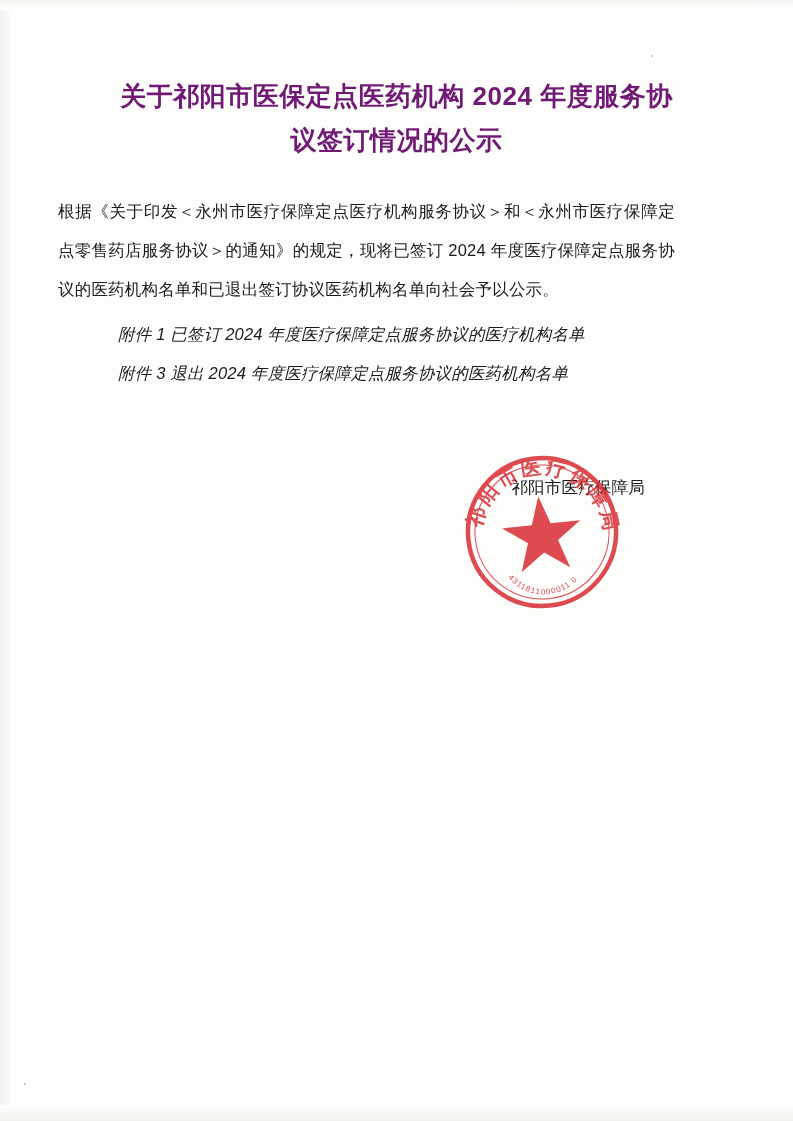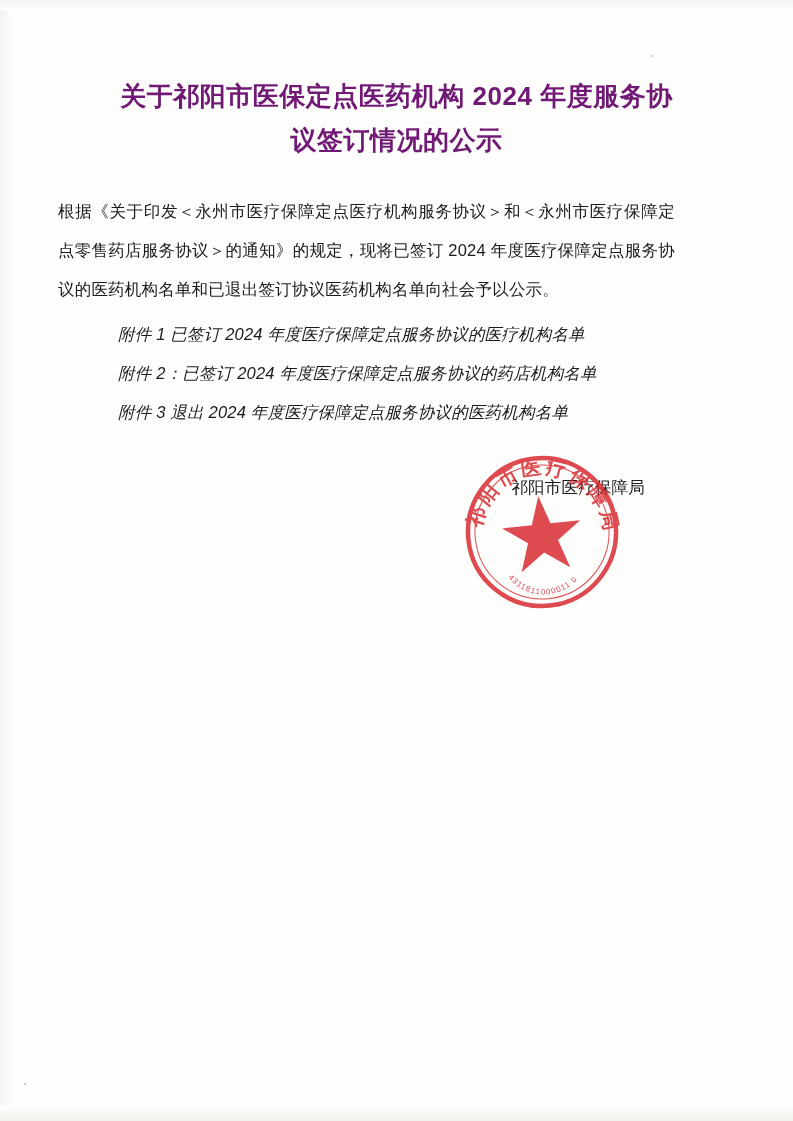--- a/index.html
+++ b/index.html
@@ -135,21 +135,20 @@
   <div class="doc-body">
 
     <div class="title">关于祁阳市医保定点医药机构 2024 年度服务协议签订情况的公示</div>
 
     <div class="para-block">
       <div class="para indent">根据《关于印发＜永州市医疗保障定点医疗机构服务协议＞和＜永州市医疗保障定点零售药店服务协议＞的通知》的规定，现将已签订 2024 年度医疗保障定点服务协议的医药机构名单和已退出签订协议医药机构名单向社会予以公示。</div>
     </div>
 
     <div class="attach-list">
       <div class="attach-item">附件 1 已签订 2024 年度医疗保障定点服务协议的医疗机构名单</div>
-      <div class="attach-item">附件 2：已签订 2024 年度医疗保障定点服务协议的药店机构名单</div>
       <div class="attach-item">附件 3 退出 2024 年度医疗保障定点服务协议的医药机构名单</div>
     </div>
 
     <div class="signature">
       <div>祁阳市医疗保障局</div>
     </div>
 
     <div class="seal">
       <div class="seal-wrap">
         <svg width="160" height="160" viewBox="0 0 160 160">

